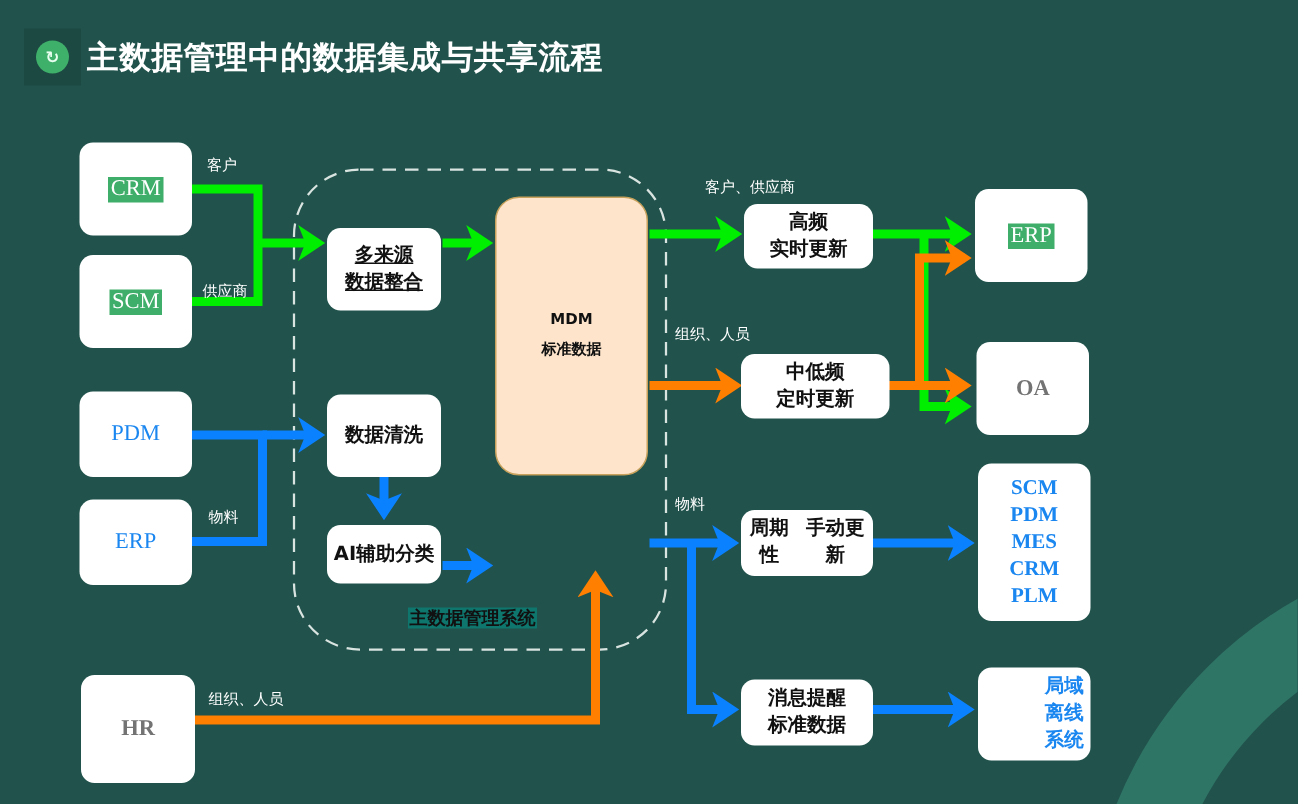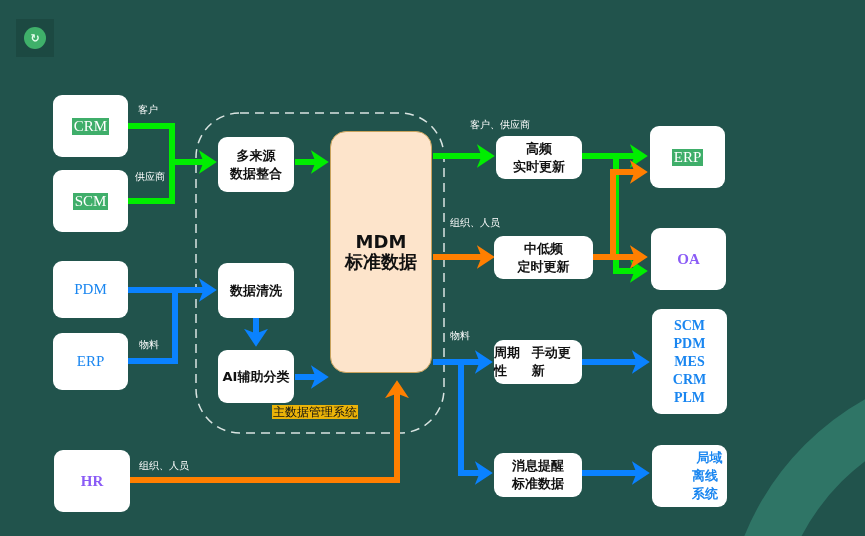--- a/index.html
+++ b/index.html
@@ -2,47 +2,48 @@
 <html><head>
 <meta charset="utf-8">
 <style>
   html,body{margin:0;padding:0;}
   body{width:865px;height:536px;overflow:hidden;background:#21534c;position:relative;font-family:"DejaVu Sans","Liberation Sans",sans-serif;}
   .deco{position:absolute;left:0;top:0;}
   .title-bar{position:absolute;left:16px;top:20px;height:36px;display:flex;align-items:center;}
   .title-icon-wrap{width:38px;height:38px;background:#1c4942;display:flex;align-items:center;justify-content:center;}
   .title-icon{width:22px;height:22px;border-radius:50%;background:#3fb06a;display:flex;align-items:center;justify-content:center;color:#e8fff0;font-size:11px;font-weight:bold;}
   .title{color:#fff;font-size:21px;font-weight:bold;margin-left:4px;letter-spacing:0.5px;}
-  .box{position:absolute;background:#fff;border-radius:9px;display:flex;align-items:center;justify-content:center;box-sizing:border-box;}
+  .box{position:absolute;background:#fff;border-radius:9px;display:flex;align-items:center;justify-content:center;text-align:center;box-sizing:border-box;}
   .src{font-family:"Liberation Serif","DejaVu Serif",serif;font-size:15px;}
   .hl{background:#3fae6a;color:#fff;padding:0 2px;}
   .blue{color:#1a86f0;}
-  .orange{color:#8b5cf6;font-weight:bold;}
+  .orange{color:#737373;font-weight:bold;}
   .proc{font-size:13px;font-weight:bold;color:#111;line-height:18px;}
-  .mdm{position:absolute;left:330px;top:131px;width:102px;height:242px;background:#fde4cb;border:1.5px solid #c8a25c;border-radius:16px;box-sizing:border-box;display:flex;flex-direction:column;align-items:center;justify-content:center;font-weight:bold;font-size:18px;color:#111;line-height:20px;}
+  .mdm{position:absolute;left:330px;top:131px;width:102px;height:186px;background:#fde4cb;border:1.5px solid #c8a25c;border-radius:16px;box-sizing:border-box;display:flex;flex-direction:column;align-items:center;justify-content:center;font-weight:bold;font-size:10px;color:#111;line-height:20px;}
   .lbl{position:absolute;color:#fff;font-size:10px;font-weight:normal;white-space:nowrap;}
-  .sys-label{position:absolute;left:272px;top:405px;background:#eab308;color:#111;font-size:12px;font-weight:normal;padding:0 1px;line-height:14px;}
+  .sys-label{position:absolute;left:272px;top:405px;background:#0f766e;color:#111;font-size:12px;font-weight:bold;padding:0 1px;line-height:14px;}
   .tgt-multi{font-family:"Liberation Serif","DejaVu Serif",serif;font-weight:bold;font-size:14px;color:#1a86f0;line-height:18px;flex-direction:column;}
   .tgt-cn{font-weight:bold;font-size:13px;color:#1a86f0;line-height:18px;flex-direction:column;padding-left:40px;}
   svg.arrows{position:absolute;left:0;top:0;}
 </style>
 </head>
 <body>
 
 <svg class="deco" width="865" height="536">
   <circle cx="1000" cy="640" r="250" fill="none" stroke="#2f7566" stroke-width="52"></circle>
   <circle cx="1000" cy="640" r="130" fill="none" stroke="#2f7566" stroke-width="40"></circle>
 
   <rect x="196" y="113" width="248" height="320" rx="44" ry="44" fill="none" stroke="#d9e4e1" stroke-width="1.5" stroke-dasharray="9,6"></rect>
 </svg>
 
 <div class="title-bar">
   <div class="title-icon-wrap">
     <div class="title-icon">↻</div>
   </div>
+  <div class="title">主数据管理中的数据集成与共享流程</div>
 </div>
 
 <svg class="arrows" width="865" height="536">
   <defs>
     <marker id="mg" markerWidth="4" markerHeight="4" refX="2.2" refY="2" orient="auto" markerUnits="strokeWidth">
         <path d="M0,0 L3,2 L0,4 L0.8,2 Z" fill="#00ee00"></path>
       </marker>
     <marker id="mb" markerWidth="4" markerHeight="4" refX="2.2" refY="2" orient="auto" markerUnits="strokeWidth">
         <path d="M0,0 L3,2 L0,4 L0.8,2 Z" fill="#0a82ff"></path>
       </marker>
@@ -81,37 +82,37 @@
   </div>
 <div class="box src" style="left:53px;top:170px;width:75px;height:62px;">
     <span class="hl">SCM</span>
   </div>
 <div class="box src blue" style="left:53px;top:261px;width:75px;height:57px;">
     <span>PDM</span>
   </div>
 <div class="box src blue" style="left:53px;top:333px;width:75px;height:57px;">
     <span>ERP</span>
   </div>
-<div class="box src orange" style="left:54px;top:450px;width:76px;height:62px;">
+<div class="box src orange" style="left:54px;top:450px;width:76px;height:72px;">
     <span>HR</span>
   </div>
 
 <div class="lbl" style="left:138px;top:103px;">客户</div>
-<div class="lbl" style="left:135px;top:170px;">供应商</div>
+<div class="lbl" style="left:135px;top:187px;">供应商</div>
 <div class="lbl" style="left:139px;top:338px;">物料</div>
 <div class="lbl" style="left:139px;top:459px;">组织、人员</div>
 
-<div class="box proc" style="left:218px;top:137px;width:76px;height:55px;flex-direction:column;">
+<div class="box proc" style="left:218px;top:152px;width:76px;height:55px;flex-direction:column;text-decoration:underline;">
   <span>多来源</span>
   <span>数据整合</span>
 </div>
 <div class="box proc" style="left:218px;top:263px;width:76px;height:55px;">
     <span>数据清洗</span>
   </div>
-<div class="box proc" style="left:218px;top:350px;width:76px;height:53px;">
+<div class="box proc" style="left:218px;top:350px;width:76px;height:39px;">
     <span>AI辅助分类</span>
   </div>
 
 <div class="mdm">
   <span>MDM</span>
   <span>标准数据</span>
 </div>
 
 <div class="sys-label">主数据管理系统</div>
 

